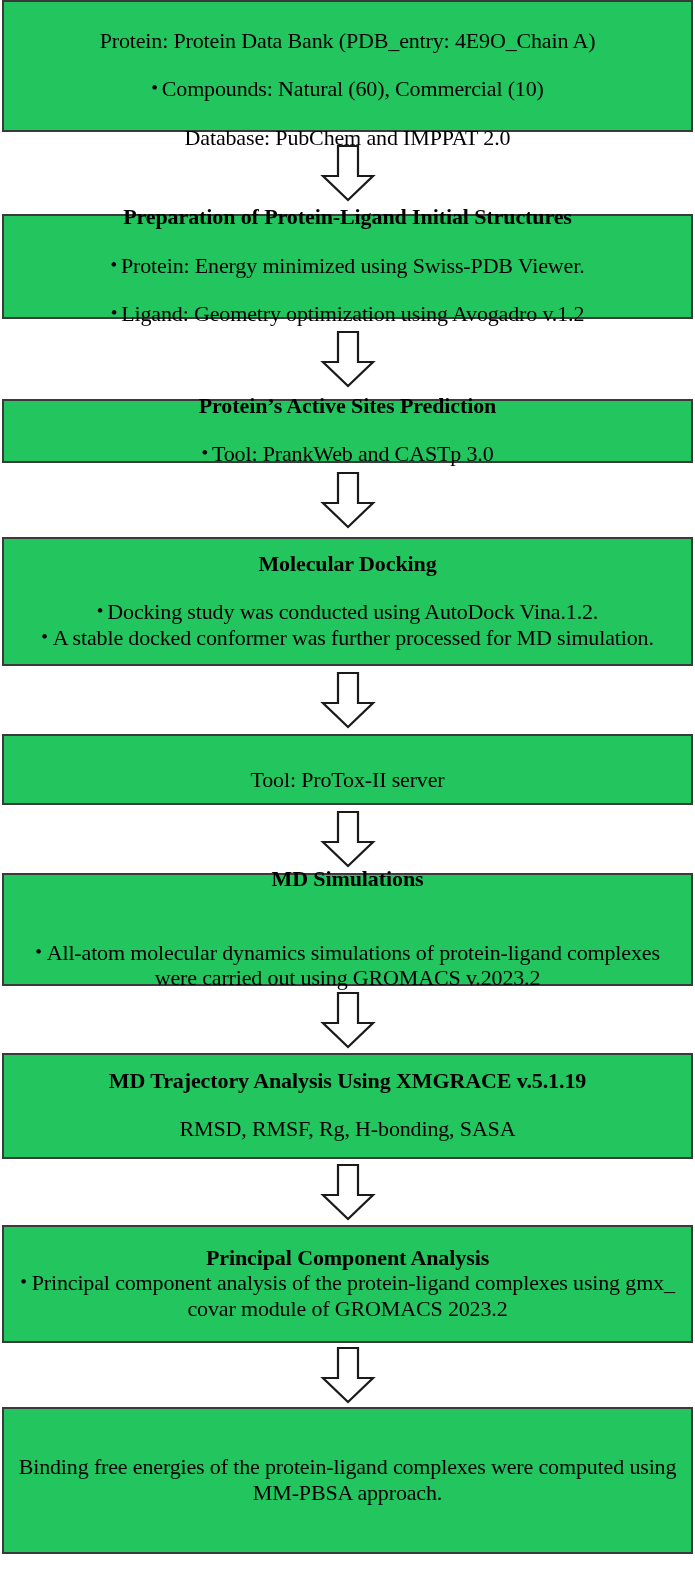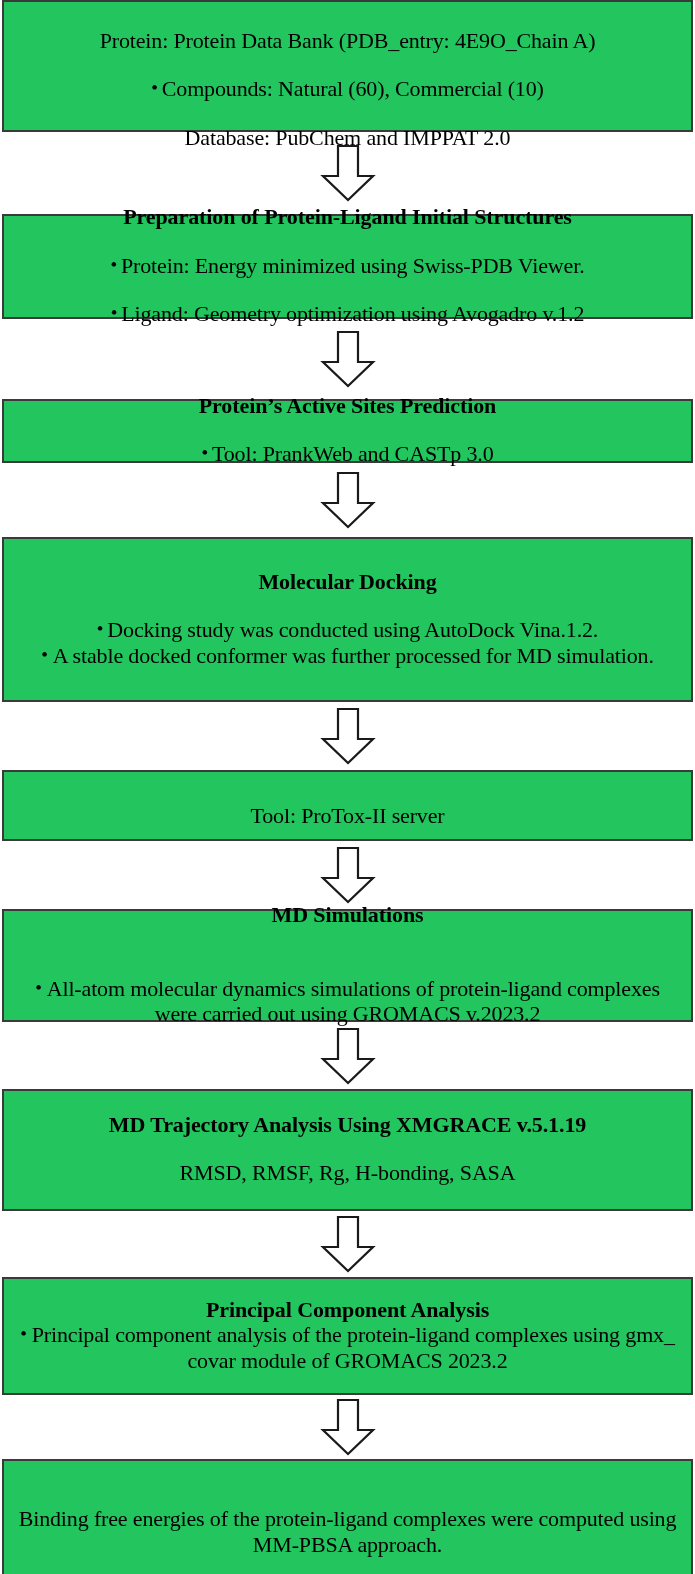--- a/index.html
+++ b/index.html
@@ -88,24 +88,24 @@
     display: flex;
     justify-content: center;
     align-items: center;
   }
   .arrow-wrap svg { display: block; }
 
   
   .h1 { height: 132px; }
   .h2 { height: 105px; }
   .h3 { height: 64px; }
-  .h4 { height: 165px; }
+  .h4 { height: 129px; }
   .h5 { height: 71px; }
   .h6 { height: 113px; gap: 48px; }
-  .h7 { height: 122px; }
+  .h7 { height: 106px; }
   .h8 { height: 118px; }
   .h9 { height: 147px; }
 
   .gap-a { height: 82px; }   
   .gap-b { height: 80px; }
   .gap-c { height: 74px; }
   .gap-d { height: 68px; }
   .gap-e { height: 68px; }
   .gap-f { height: 67px; }
   .gap-g { height: 66px; }

